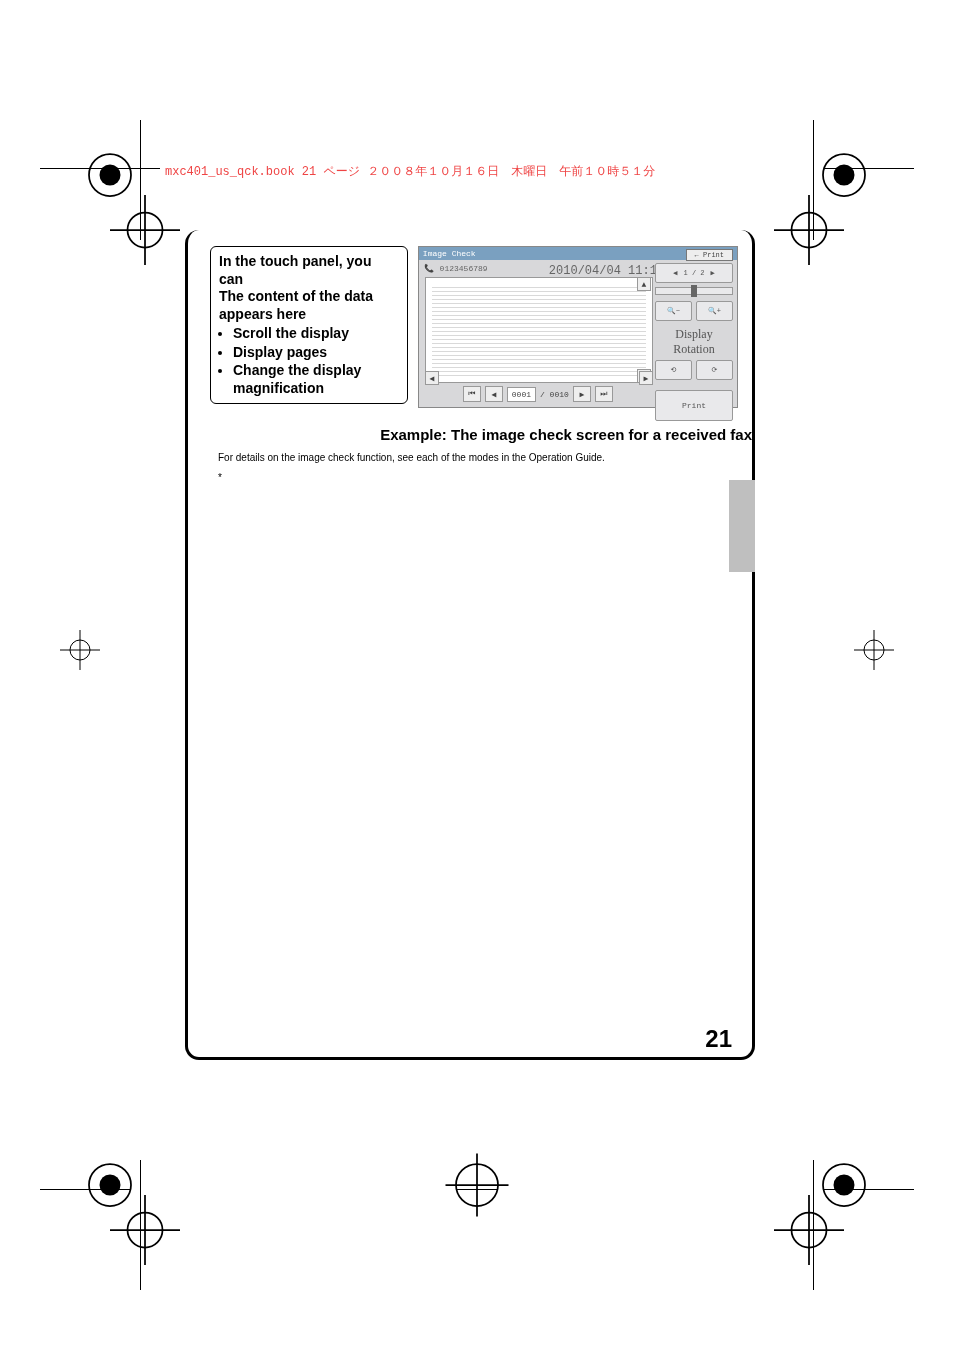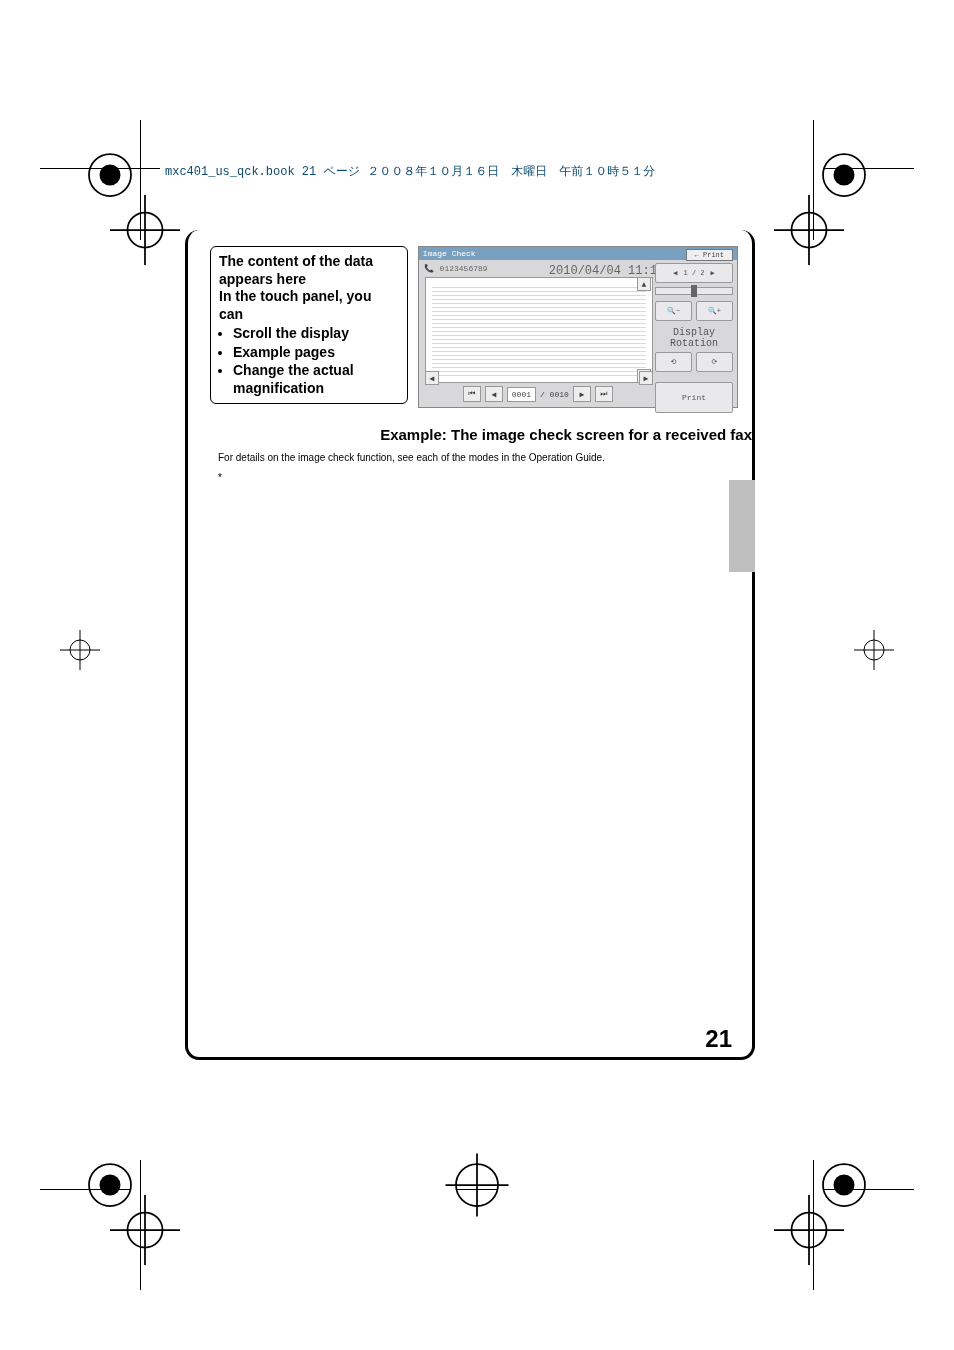--- a/index.html
+++ b/index.html
@@ -33,21 +33,21 @@
 
   .crop-line-h { position:absolute; height:1px; background:#000; }
   .crop-line-v { position:absolute; width:1px; background:#000; }
 
   .page-header-line {
     position: absolute;
     top: 163px;
     left: 165px;
     font-family: "Courier New", monospace;
     font-size: 12px;
-    color: #0c4a6e;
+    color: #ef4444;
   }
 
   .page-frame {
     position: absolute;
     top: 230px;
     left: 185px;
     width: 570px;
     height: 830px;
     border: 3px solid #000;
     border-radius: 14px;
@@ -117,21 +117,21 @@
   }
   .ss-side { position:absolute; top:16px; right:4px; width:78px; }
   .ss-sbtn {
     background:#e9e9eb; border:1px solid #999; border-radius:2px;
     text-align:center; font-size:7px; color:#555;
     margin-bottom:4px; padding:2px 0;
   }
   .ss-sbtn.wide { display:flex; justify-content:center; gap:6px; align-items:center; height:14px;}
   .ss-slider { height:6px; background:#e9e9eb; border:1px solid #999; margin:4px 0 6px; position:relative;}
   .ss-slider::after{content:"";position:absolute;left:46%;top:-3px;width:6px;height:12px;background:#666;}
-  .ss-label { font-size:10px; color:#555; text-align:center; margin:2px 0 3px;}
+  .ss-label { font-size:12px; color:#555; text-align:center; margin:2px 0 3px;font-family:Liberation Serif, serif;}
   .ss-row { display:flex; gap:4px; }
   .ss-row .ss-sbtn{flex:1; display:flex;align-items:center;justify-content:center;height:14px;}
   .ss-print {
     background:#e9e9eb; border:1px solid #999; border-radius:2px;
     text-align:center; font-size:8px; color:#555;
     padding:10px 0; margin-top:6px;
   }
   .ss-nav {
     position:absolute; bottom:4px; left:6px; width:226px; height:18px;
     display:flex; align-items:center; justify-content:center; gap:4px;
@@ -252,26 +252,26 @@
 
 <div class="page-header-line">
   <span>mxc401_us_qck.book  21 ページ  ２００８年１０月１６日　木曜日　午前１０時５１分</span>
 </div>
 
 <div class="page-frame">
   <div class="thumb-tab"></div>
 
   <div class="content-row">
     <div class="callout">
+      <div>In the touch panel, you can</div>
       <div>The content of the data appears here</div>
-      <div>In the touch panel, you can</div>
       <ul>
         <li>Scroll the display</li>
-        <li>Example pages</li>
-        <li>Change the actual magnification</li>
+        <li>Display pages</li>
+        <li>Change the display magnification</li>
       </ul>
       <svg class="tail" width="18" height="18">
           <polygon points="0,0 18,9 0,18" fill="#fff" stroke="#000" stroke-width="1.5"></polygon>
         </svg>
     </div>
 
     <div class="screenshot">
       <div class="ss-title">Image Check</div>
       <div class="ss-back">← <span>Print</span></div>
       <div class="ss-meta">📞 <span>0123456789</span></div>

